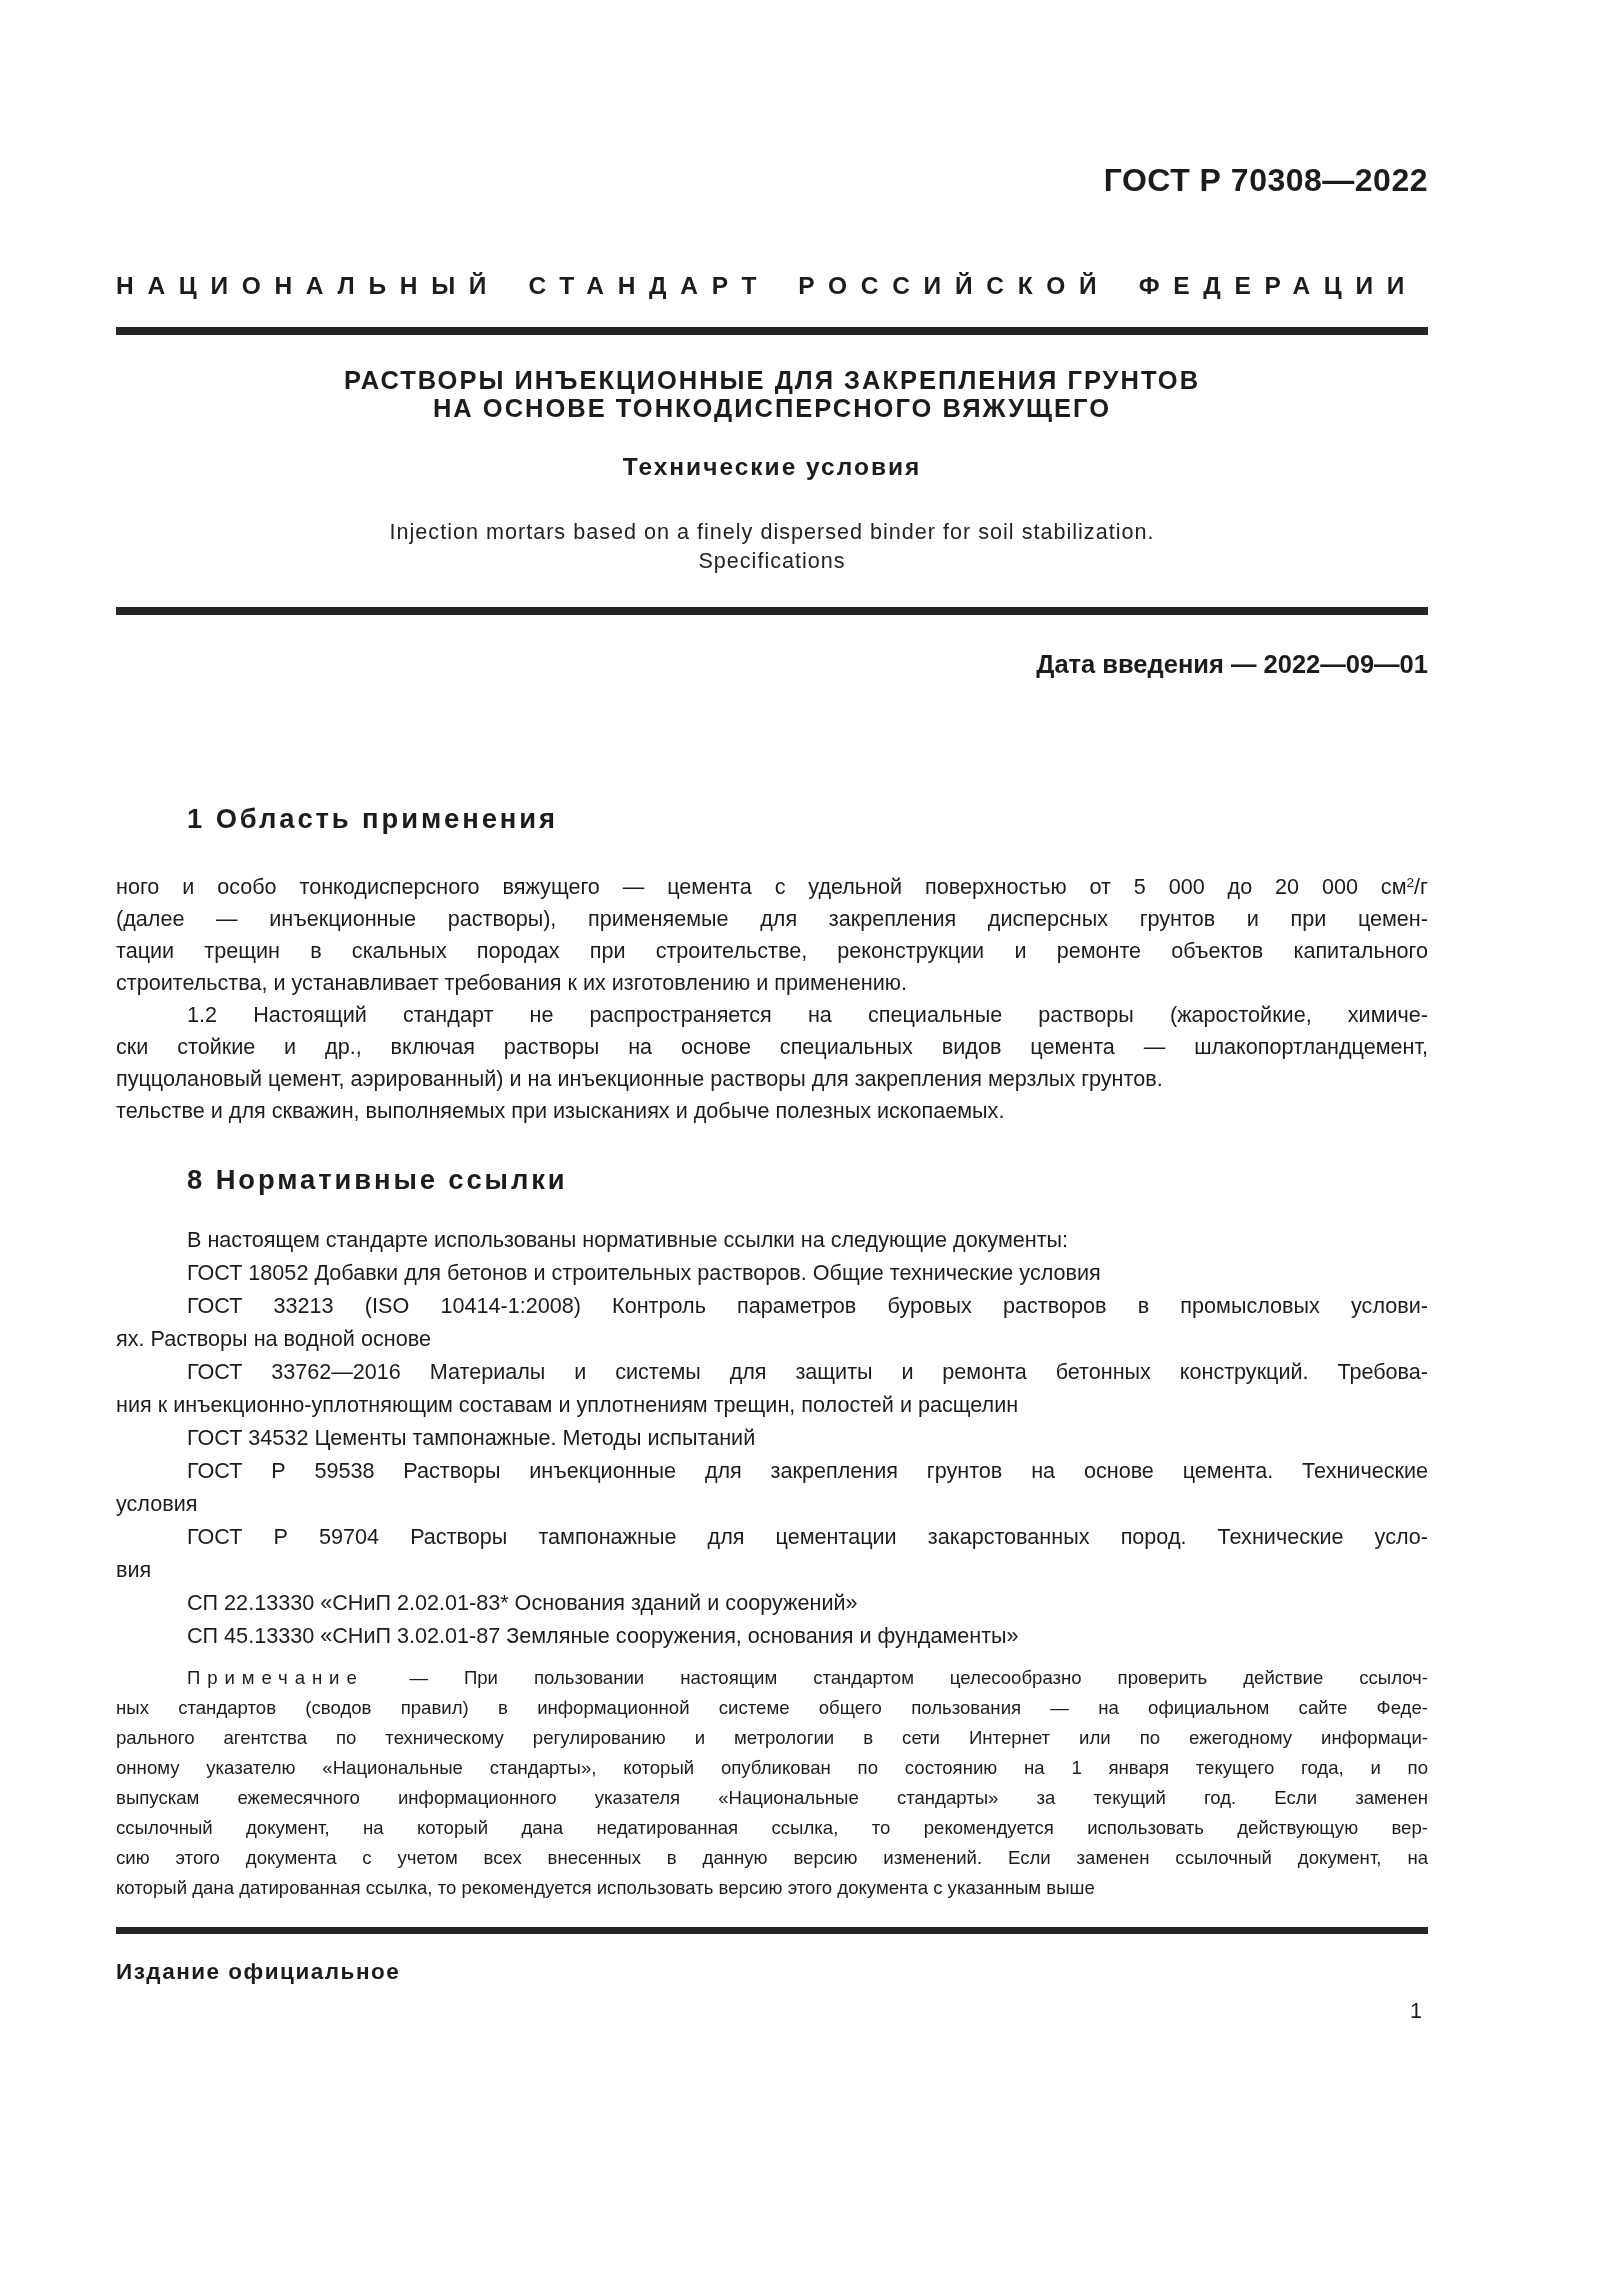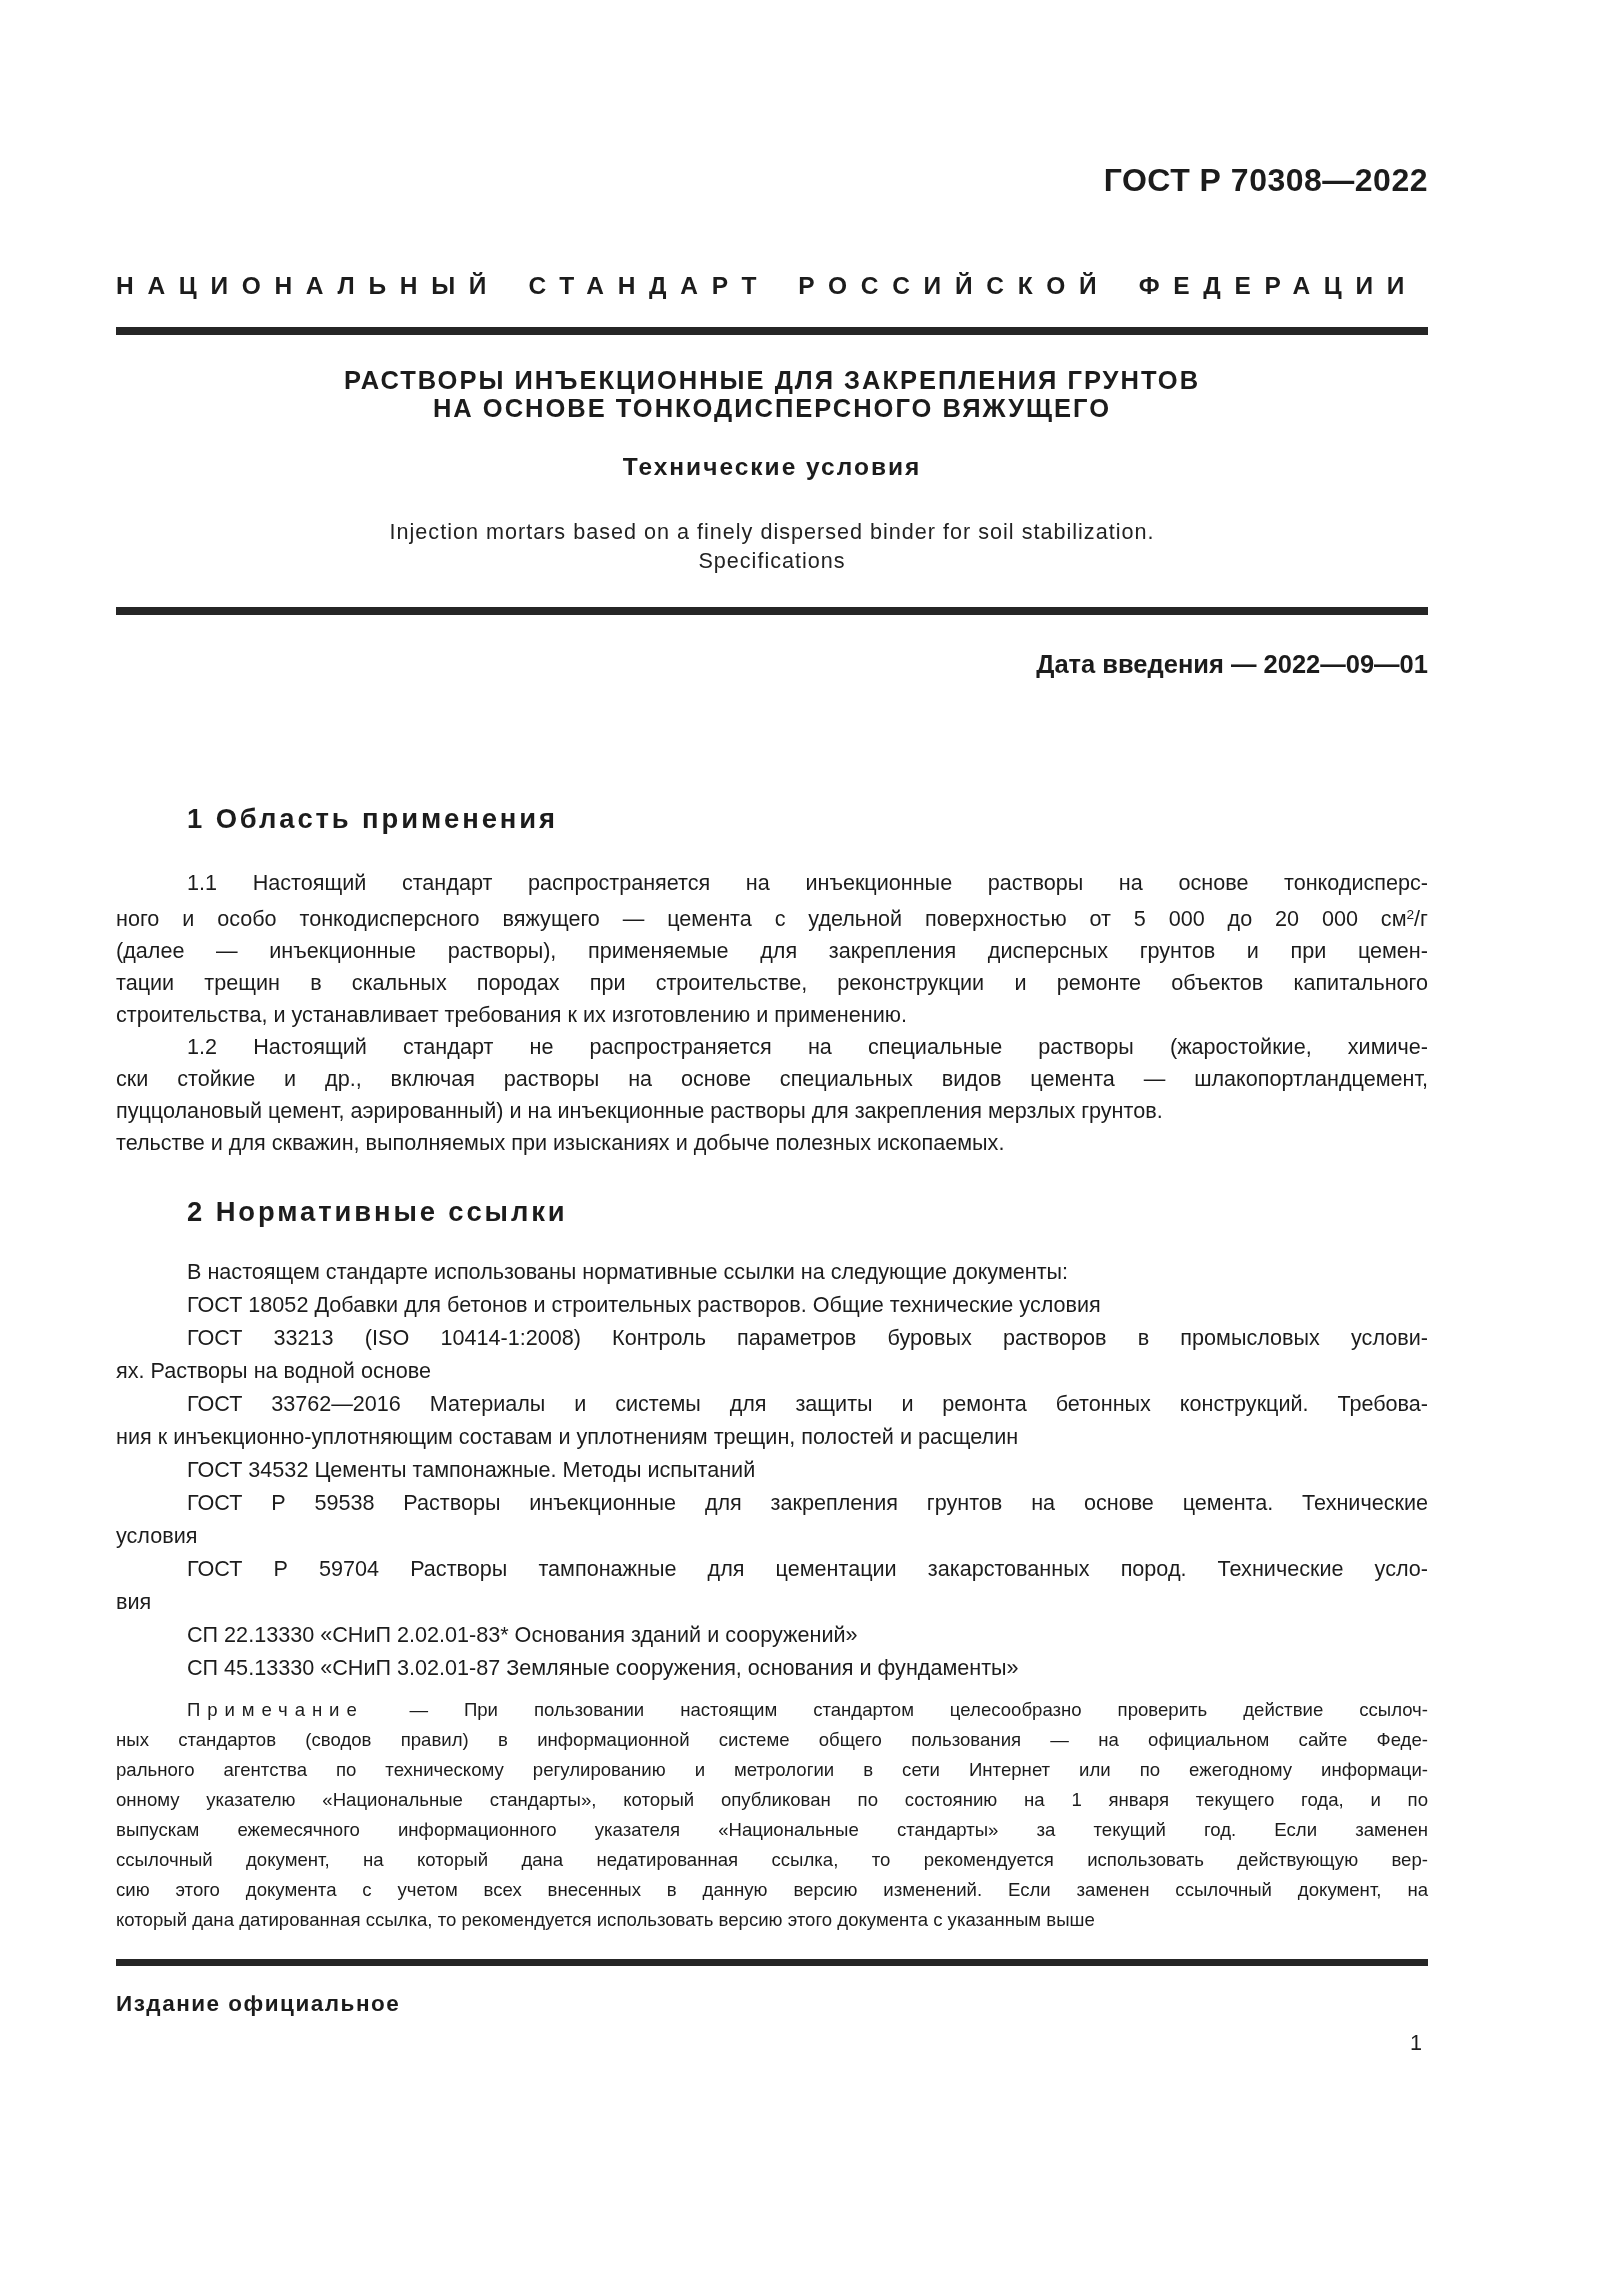--- a/index.html
+++ b/index.html
@@ -114,34 +114,33 @@
       <div>Specifications</div>
     </div>
 
     <div class="rule rule2"></div>
 
     <div class="date">Дата введения — 2022—09—01</div>
 
     <h2 class="sec sec1">1 Область применения</h2>
 
     <div class="body s1">
-      <div class="ln j ind">1.1 Настоящий стандарт распространяется на инъекционные растворы на основе тонкодисперс-</div>
       <div class="ln j"><span>ного и особо тонкодисперсного вяжущего — цемента с удельной поверхностью от 5 000 до 20 000 см</span><span class="sup">2</span><span>/г</span></div>
       <div class="ln j">(далее — инъекционные растворы), применяемые для закрепления дисперсных грунтов и при цемен-</div>
       <div class="ln j">тации трещин в скальных породах при строительстве, реконструкции и ремонте объектов капитального</div>
       <div class="ln">строительства, и устанавливает требования к их изготовлению и применению.</div>
 
       <div class="ln j ind">1.2 Настоящий стандарт не распространяется на специальные растворы (жаростойкие, химиче-</div>
       <div class="ln j">ски стойкие и др., включая растворы на основе специальных видов цемента — шлакопортландцемент,</div>
       <div class="ln">пуццолановый цемент, аэрированный) и на инъекционные растворы для закрепления мерзлых грунтов.</div>
 
       <div class="ln">тельстве и для скважин, выполняемых при изысканиях и добыче полезных ископаемых.</div>
     </div>
 
-    <h2 class="sec sec2">2 Нормативные ссылки</h2>
+    <h2 class="sec sec2">8 Нормативные ссылки</h2>
 
     <div class="body s2">
       <div class="ln ind">В настоящем стандарте использованы нормативные ссылки на следующие документы:</div>
       <div class="ln ind">ГОСТ 18052 Добавки для бетонов и строительных растворов. Общие технические условия</div>
       <div class="ln j ind">ГОСТ 33213 (ISO 10414-1:2008) Контроль параметров буровых растворов в промысловых услови-</div>
       <div class="ln">ях. Растворы на водной основе</div>
       <div class="ln j ind">ГОСТ 33762—2016 Материалы и системы для защиты и ремонта бетонных конструкций. Требова-</div>
       <div class="ln">ния к инъекционно-уплотняющим составам и уплотнениям трещин, полостей и расщелин</div>
       <div class="ln ind">ГОСТ 34532 Цементы тампонажные. Методы испытаний</div>
       <div class="ln j ind">ГОСТ Р 59538 Растворы инъекционные для закрепления грунтов на основе цемента. Технические</div>

